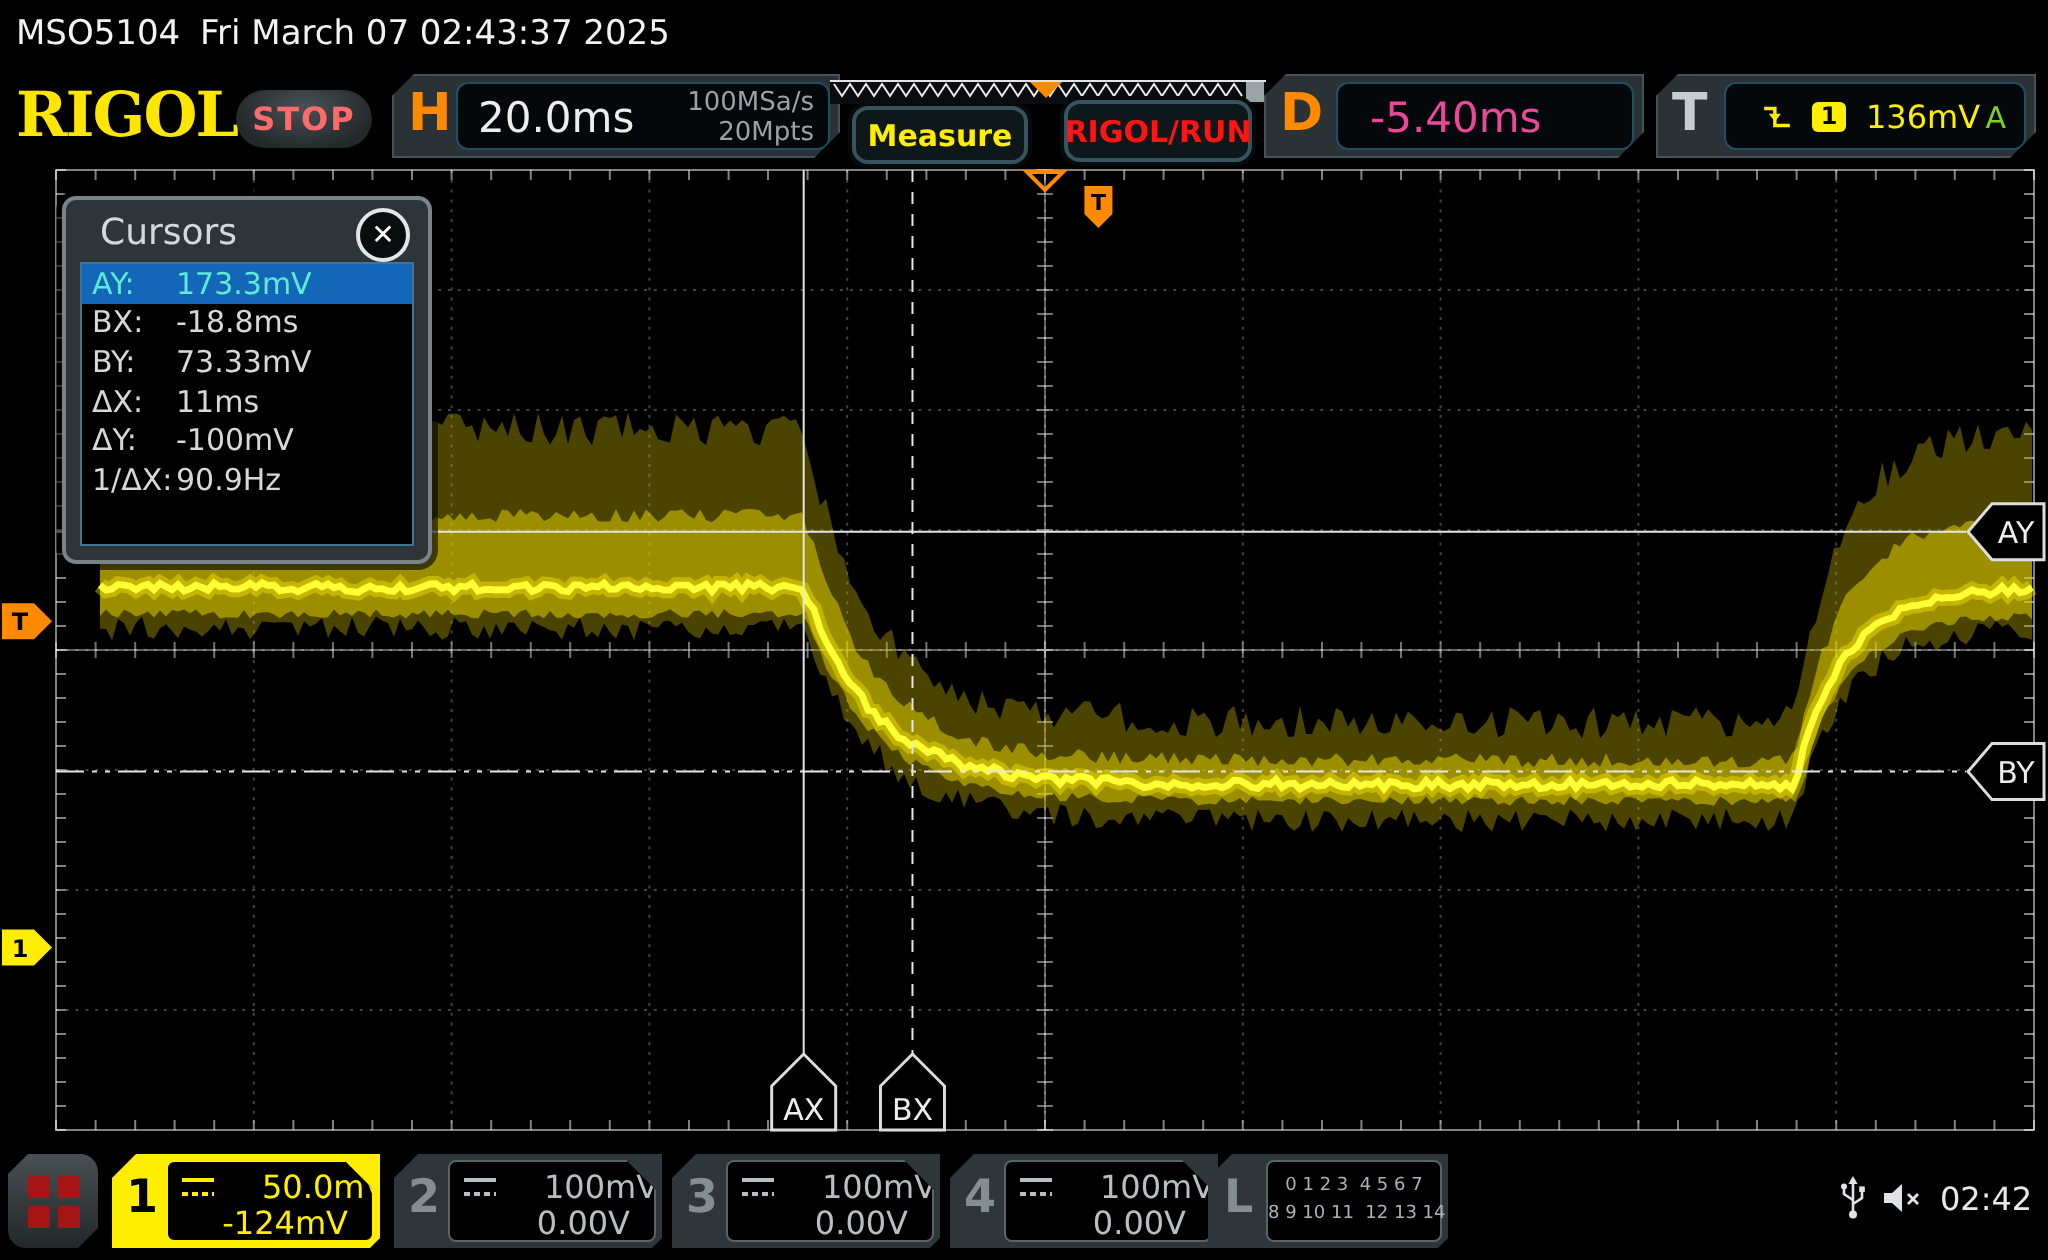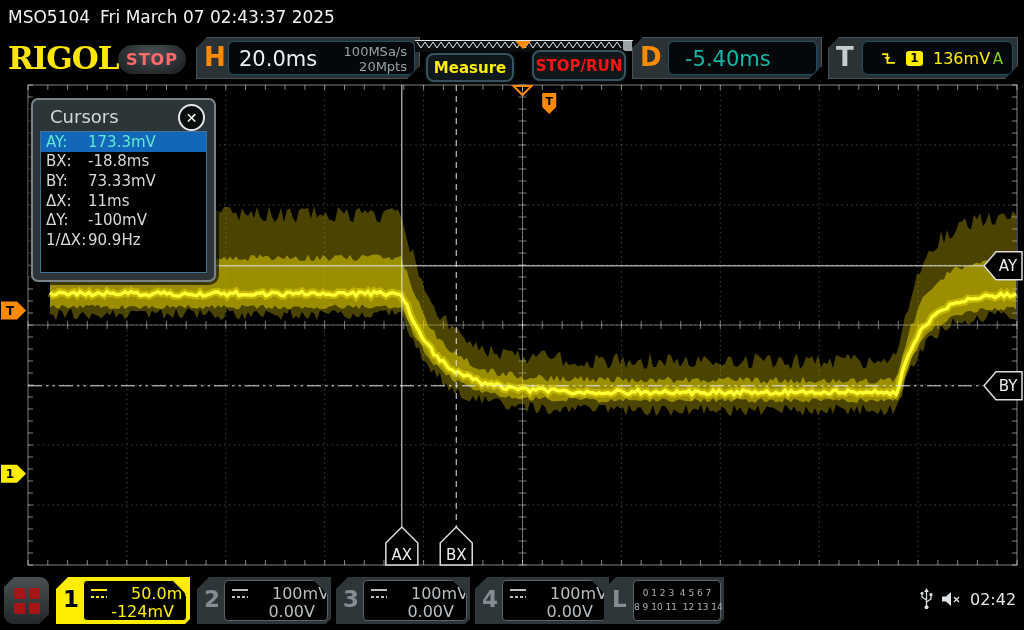--- a/index.html
+++ b/index.html
@@ -23,21 +23,21 @@
   .hpanel .plabel{position:absolute;left:8px;top:5px;font-size:26px;font-weight:bold;}
   .innerbox{position:absolute;top:4px;bottom:4px;right:5px;background:#04080a;
         border:1px solid #1e4f66;border-radius:6px;}
   #hpanel{left:196px;width:224px;}
   #hpanel .innerbox{left:32px;}
   #tbval{position:absolute;left:10px;top:5px;font-size:21px;color:#eceeee;}
   #rates{position:absolute;right:7px;top:2px;text-align:right;font-size:13px;
          color:#99a2a6;line-height:1.18;}
   #dpanel{left:632px;width:190px;}
   #dpanel .innerbox{left:36px;}
-  #dval{position:absolute;left:16px;top:5px;font-size:21px;color:#14b8a6;}
+  #dval{position:absolute;left:16px;top:5px;font-size:21px;color:#ec4899;}
   #tpanel{left:828px;width:190px;}
   #tpanel .plabel{color:#c6cdd0;}
   #tpanel .innerbox{left:34px;display:flex;align-items:center;gap:10px;padding-left:18px;}
   #tsrc{width:17px;height:15px;background:#ffee00;border-radius:3px;color:#000;
         font-size:12px;font-weight:bold;display:flex;align-items:center;justify-content:center;}
   #tlev{color:#ffee00;font-size:16px;}
   #tmode{position:absolute;right:9px;color:#7ed321;font-size:15px;top:8px;}
   .scopebtn{top:53px;height:25px;background:#0e171a;border:2px solid #35545f;border-radius:8px;
         font-weight:bold;font-size:15px;display:flex;align-items:center;justify-content:center;
         box-shadow:0 0 0 2px #070b0c;}
@@ -143,21 +143,21 @@
 
 <svg id="previewstrip" class="abs z2" width="220" height="16" viewBox="0 0 220 16">
   <rect x="0" y="2" width="218" height="12" fill="#0a0c0d"></rect>
   <line x1="0" y1="2.5" x2="218" y2="2.5" stroke="#dfe3e5" stroke-width="1"></line>
   <polyline id="zigzag" fill="none" stroke="#e8ecee" stroke-width="1" points="2,4 6,10 10,4 14,10 18,4 22,10 26,4 30,10 34,4 38,10 42,4 46,10 50,4 54,10 58,4 62,10 66,4 70,10 74,4 78,10 82,4 86,10 90,4 94,10 98,4 102,10 106,4 110,10 114,4 118,10 122,4 126,10 130,4 134,10 138,4 142,10 146,4 150,10 154,4 158,10 162,4 166,10 170,4 174,10 178,4 182,10 186,4 190,10 194,4 198,10 202,4 206,10 "></polyline>
   <rect x="208" y="3" width="9" height="10" fill="#9aa3a6"></rect>
   <polygon points="100,3 116,3 108,11" fill="#ff8a00"></polygon>
 </svg>
 
 <div id="measurebtn" class="abs z2 scopebtn">Measure</div>
-<div id="stoprunbtn" class="abs z2 scopebtn">STOP/RUN</div>
+<div id="stoprunbtn" class="abs z2 scopebtn">RIGOL/RUN</div>
 
 <div id="dpanel" class="abs z2 hpanel">
   <span class="plabel" style="color:#ff8a00">D</span>
   <div class="innerbox">
     <span id="dval">-5.40ms</span>
   </div>
 </div>
 
 <div id="tpanel" class="abs z2 hpanel">
   <span class="plabel">T</span>

